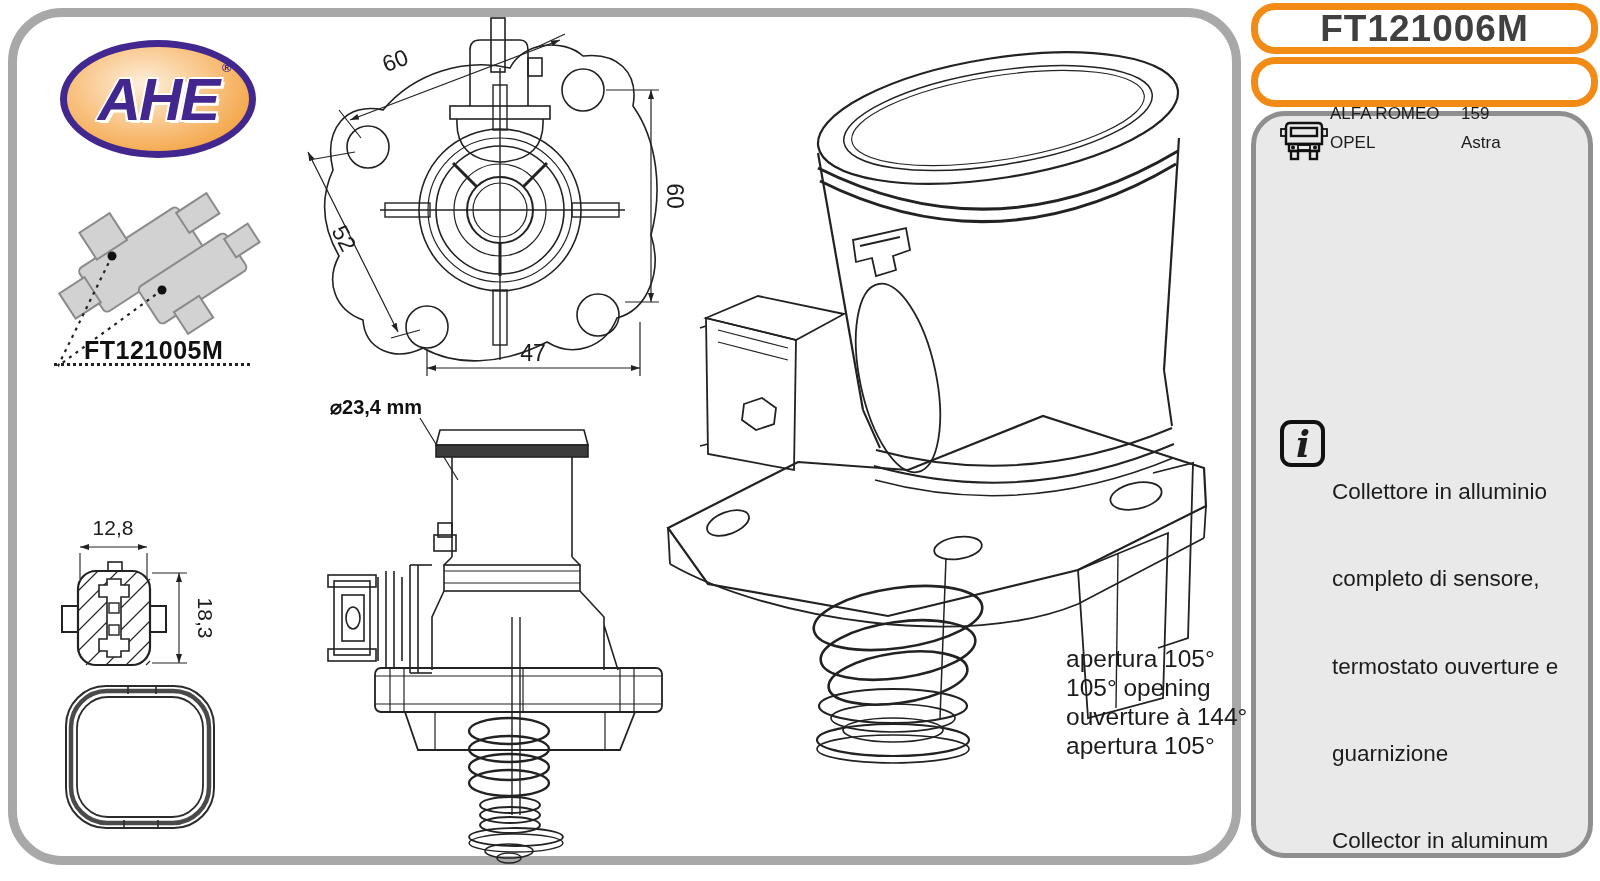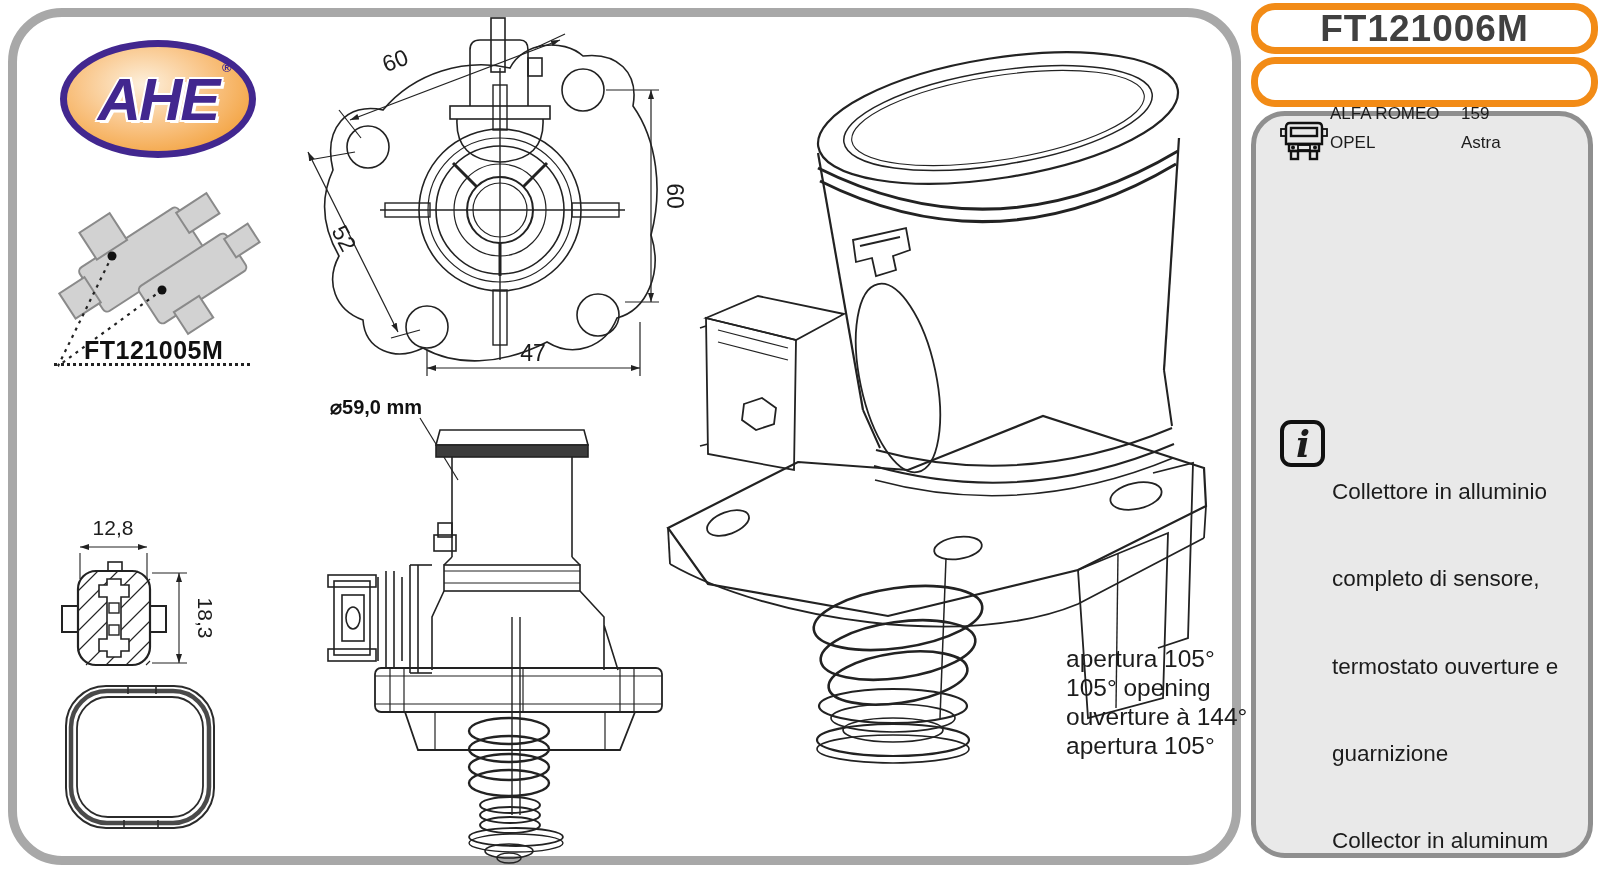--- a/index.html
+++ b/index.html
@@ -123,21 +123,21 @@
     <line x1="311" y1="80" x2="364" y2="80"></line>
     <line x1="330" y1="292" x2="364" y2="292"></line>
     <line x1="356" y1="80" x2="356" y2="292" marker-start="url(#arrA)" marker-end="url(#arrA)"></line>
   </g>
   <text transform="translate(103,58) rotate(-21)" text-anchor="middle">60</text>
   <text transform="translate(42,232) rotate(62)" text-anchor="middle">52</text>
   <text x="238" y="351" text-anchor="middle">47</text>
   <text transform="translate(372,186) rotate(90)" text-anchor="middle">60</text>
 </svg>
 
-<div class="abs dia-label">⌀59,0 mm</div>
+<div class="abs dia-label">⌀23,4 mm</div>
 <svg class="abs" style="left:320px;top:385px;" width="350" height="480" viewBox="0 0 350 480">
   <g fill="none" stroke="#222" stroke-width="1.6">
     <line x1="100" y1="33" x2="138" y2="95" stroke-width="1.2"></line>
     <path d="M116,60 L120,45 L264,45 L268,60 Z"></path>
     <rect x="116" y="60" width="152" height="12" fill="#3c3c3c"></rect>
     <line x1="132" y1="72" x2="132" y2="172"></line>
     <line x1="252" y1="72" x2="252" y2="172"></line>
     <path d="M132,172 L124,180 M252,172 L260,180"></path>
     <rect x="124" y="180" width="136" height="26"></rect>
     <line x1="124" y1="186" x2="260" y2="186" stroke-width="1"></line>

